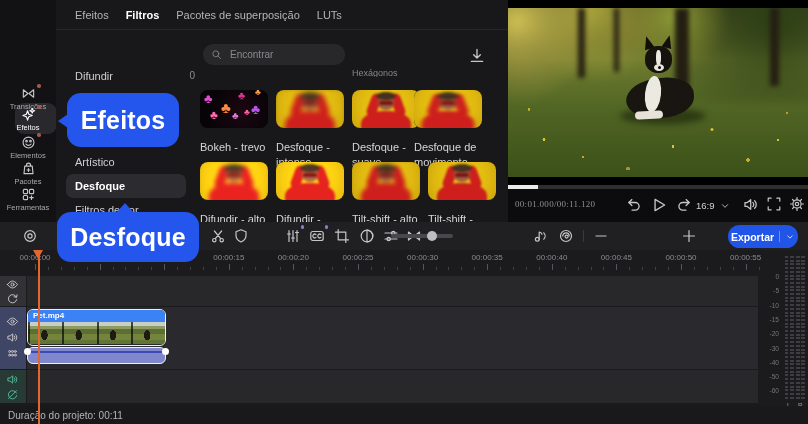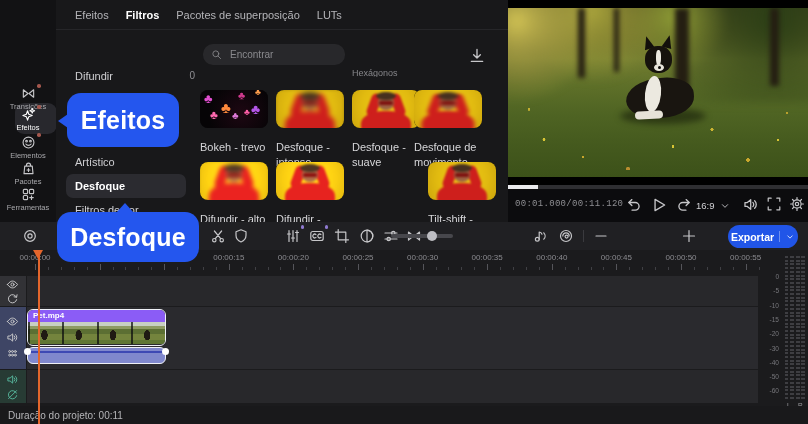--- a/index.html
+++ b/index.html
@@ -91,21 +91,21 @@
   .dog-muzzle{position:absolute;left:146px;top:56px;width:10px;height:7px;background:#e8e4da;border-radius:50%;}
   .dog-nose{position:absolute;left:149.5px;top:58px;width:3px;height:3px;background:#0c0a08;border-radius:50%;}
   .ear{position:absolute;width:0;height:0;border-left:5px solid transparent;border-right:5px solid transparent;border-bottom:13px solid #120f0b;}
   .ear.l{left:135px;top:28px;transform:rotate(-16deg);}
   .ear.r{left:155px;top:27px;transform:rotate(14deg);}
   .dog-paws{position:absolute;left:127px;top:103px;width:28px;height:8px;background:#e6e2d8;border-radius:4px;transform:rotate(-3deg);}
   .lbox{position:absolute;left:0;width:300px;height:8px;background:#000;}
   #progress{position:absolute;left:0;top:185px;width:300px;height:3.5px;background:#2e2e31;cursor:pointer;}
   #progress .fill{height:100%;background:#e9e9ec;}
   #pv-controls{position:absolute;left:0;top:189px;width:300px;height:33px;}
-  #pv-time{position:absolute;left:7px;top:10px;font-family:Liberation Mono, monospace;font-size:9px;color:#8f8f93;letter-spacing:.3px;}
+  #pv-time{position:absolute;left:7px;top:10px;font-family:Liberation Serif, serif;font-size:9px;color:#8f8f93;letter-spacing:.3px;}
   .pv-btn{position:absolute;top:7px;width:18px;height:18px;cursor:pointer;}
   #aspect{position:absolute;left:188px;top:11px;font-size:9.5px;color:#d2d2d5;cursor:pointer;}
 
   
   #timeline{position:absolute;left:0;top:222px;width:808px;height:202px;background:#1b1b1d;}
   #tl-toolbar{position:absolute;left:0;top:0;width:808px;height:28px;background:#202023;}
   .tb-btn{position:absolute;top:6px;width:16px;height:16px;cursor:pointer;}
   .tb-dot{position:absolute;right:-3px;top:-3px;width:3.5px;height:3.5px;border-radius:50%;background:#8f7ad0;}
   .tb-sep{position:absolute;top:8px;width:1px;height:12px;background:#3a3a3e;}
   #zoom-slider{position:absolute;left:391px;top:12px;width:62px;height:4px;background:#47474c;border-radius:2px;cursor:pointer;}
@@ -116,21 +116,21 @@
   
   #ruler{position:absolute;left:8px;top:28px;width:760px;height:24px;cursor:pointer;}
   .ruler-label{position:absolute;top:3px;font-size:8px;color:#8b8b90;transform:translateX(-50%);white-space:nowrap;}
   .tick{position:absolute;top:17px;width:1px;height:3px;background:#404044;}
   .tick.major{top:14px;height:6px;background:#55555a;}
   
   .lane{position:absolute;left:27px;width:731px;background:#27272a;}
   .thead{position:absolute;left:0;width:26px;}
   .th-ic{position:absolute;left:6px;width:13px;height:13px;cursor:pointer;}
   #clip{position:absolute;left:27px;top:87px;width:139px;height:37px;border:1.5px solid #eef0f6;border-radius:6px;box-sizing:border-box;overflow:hidden;cursor:pointer;z-index:5;}
-  #clip .clip-label{height:12px;background:#8b5cf6;color:#fff;font-size:8px;font-weight:bold;line-height:12px;padding-left:5px;}
+  #clip .clip-label{height:12px;background:#3b82f6;color:#fff;font-size:8px;font-weight:bold;line-height:12px;padding-left:5px;}
   #clip .film{height:22px;background:
      repeating-linear-gradient(90deg,rgba(8,8,12,.7) 0 1.5px,rgba(0,0,0,0) 1.5px 34.5px),
      radial-gradient(ellipse 5px 8px at 12% 60%,#1f1a13 62%,transparent 66%),
      radial-gradient(ellipse 5px 8px at 37% 60%,#1f1a13 62%,transparent 66%),
      radial-gradient(ellipse 5px 8px at 62% 60%,#1f1a13 62%,transparent 66%),
      radial-gradient(ellipse 5px 8px at 87% 60%,#1f1a13 62%,transparent 66%),
      linear-gradient(180deg,#c8cfc3 0 4px,#8e9a63 4px 7px,#5c6f33 7px 12px,#74843d 12px 18px,#5f7634 18px 22px);}
   #linkstrip{position:absolute;left:27px;top:125px;width:139px;height:17px;border:1.5px solid #eef0f6;border-radius:6px;box-sizing:border-box;background:#8088cd;cursor:pointer;z-index:5;}
   #linkstrip:before{content:"";position:absolute;left:0;right:0;top:2.5px;height:2.5px;background:#3e49b4;}
   .handle{position:absolute;width:7px;height:7px;border-radius:50%;background:#fff;z-index:8;cursor:ew-resize;}
@@ -445,20 +445,33 @@
           <div class="pt">
             <div class="pt-bg"></div>
             <i class="arm l"></i>
             <i class="arm r"></i>
             <div class="body"></div>
             <div class="head"></div>
             <div class="glasses"></div>
           </div>
         </div>
       <div class="cap">Difundir - baixo</div>
+    </div>
+    <div class="cell" style="left:296px;top:162px">
+      <div class="tile b-tilt-hi">
+          <div class="pt">
+            <div class="pt-bg"></div>
+            <i class="arm l"></i>
+            <i class="arm r"></i>
+            <div class="body"></div>
+            <div class="head"></div>
+            <div class="glasses"></div>
+          </div>
+        </div>
+      <div class="cap">Tilt-shift - alto</div>
     </div>
     <div class="cell" style="left:372px;top:162px">
       <div class="tile b-tilt-lo">
           <div class="pt">
             <div class="pt-bg"></div>
             <i class="arm l"></i>
             <i class="arm r"></i>
             <div class="body"></div>
             <div class="head"></div>
             <div class="glasses"></div>

